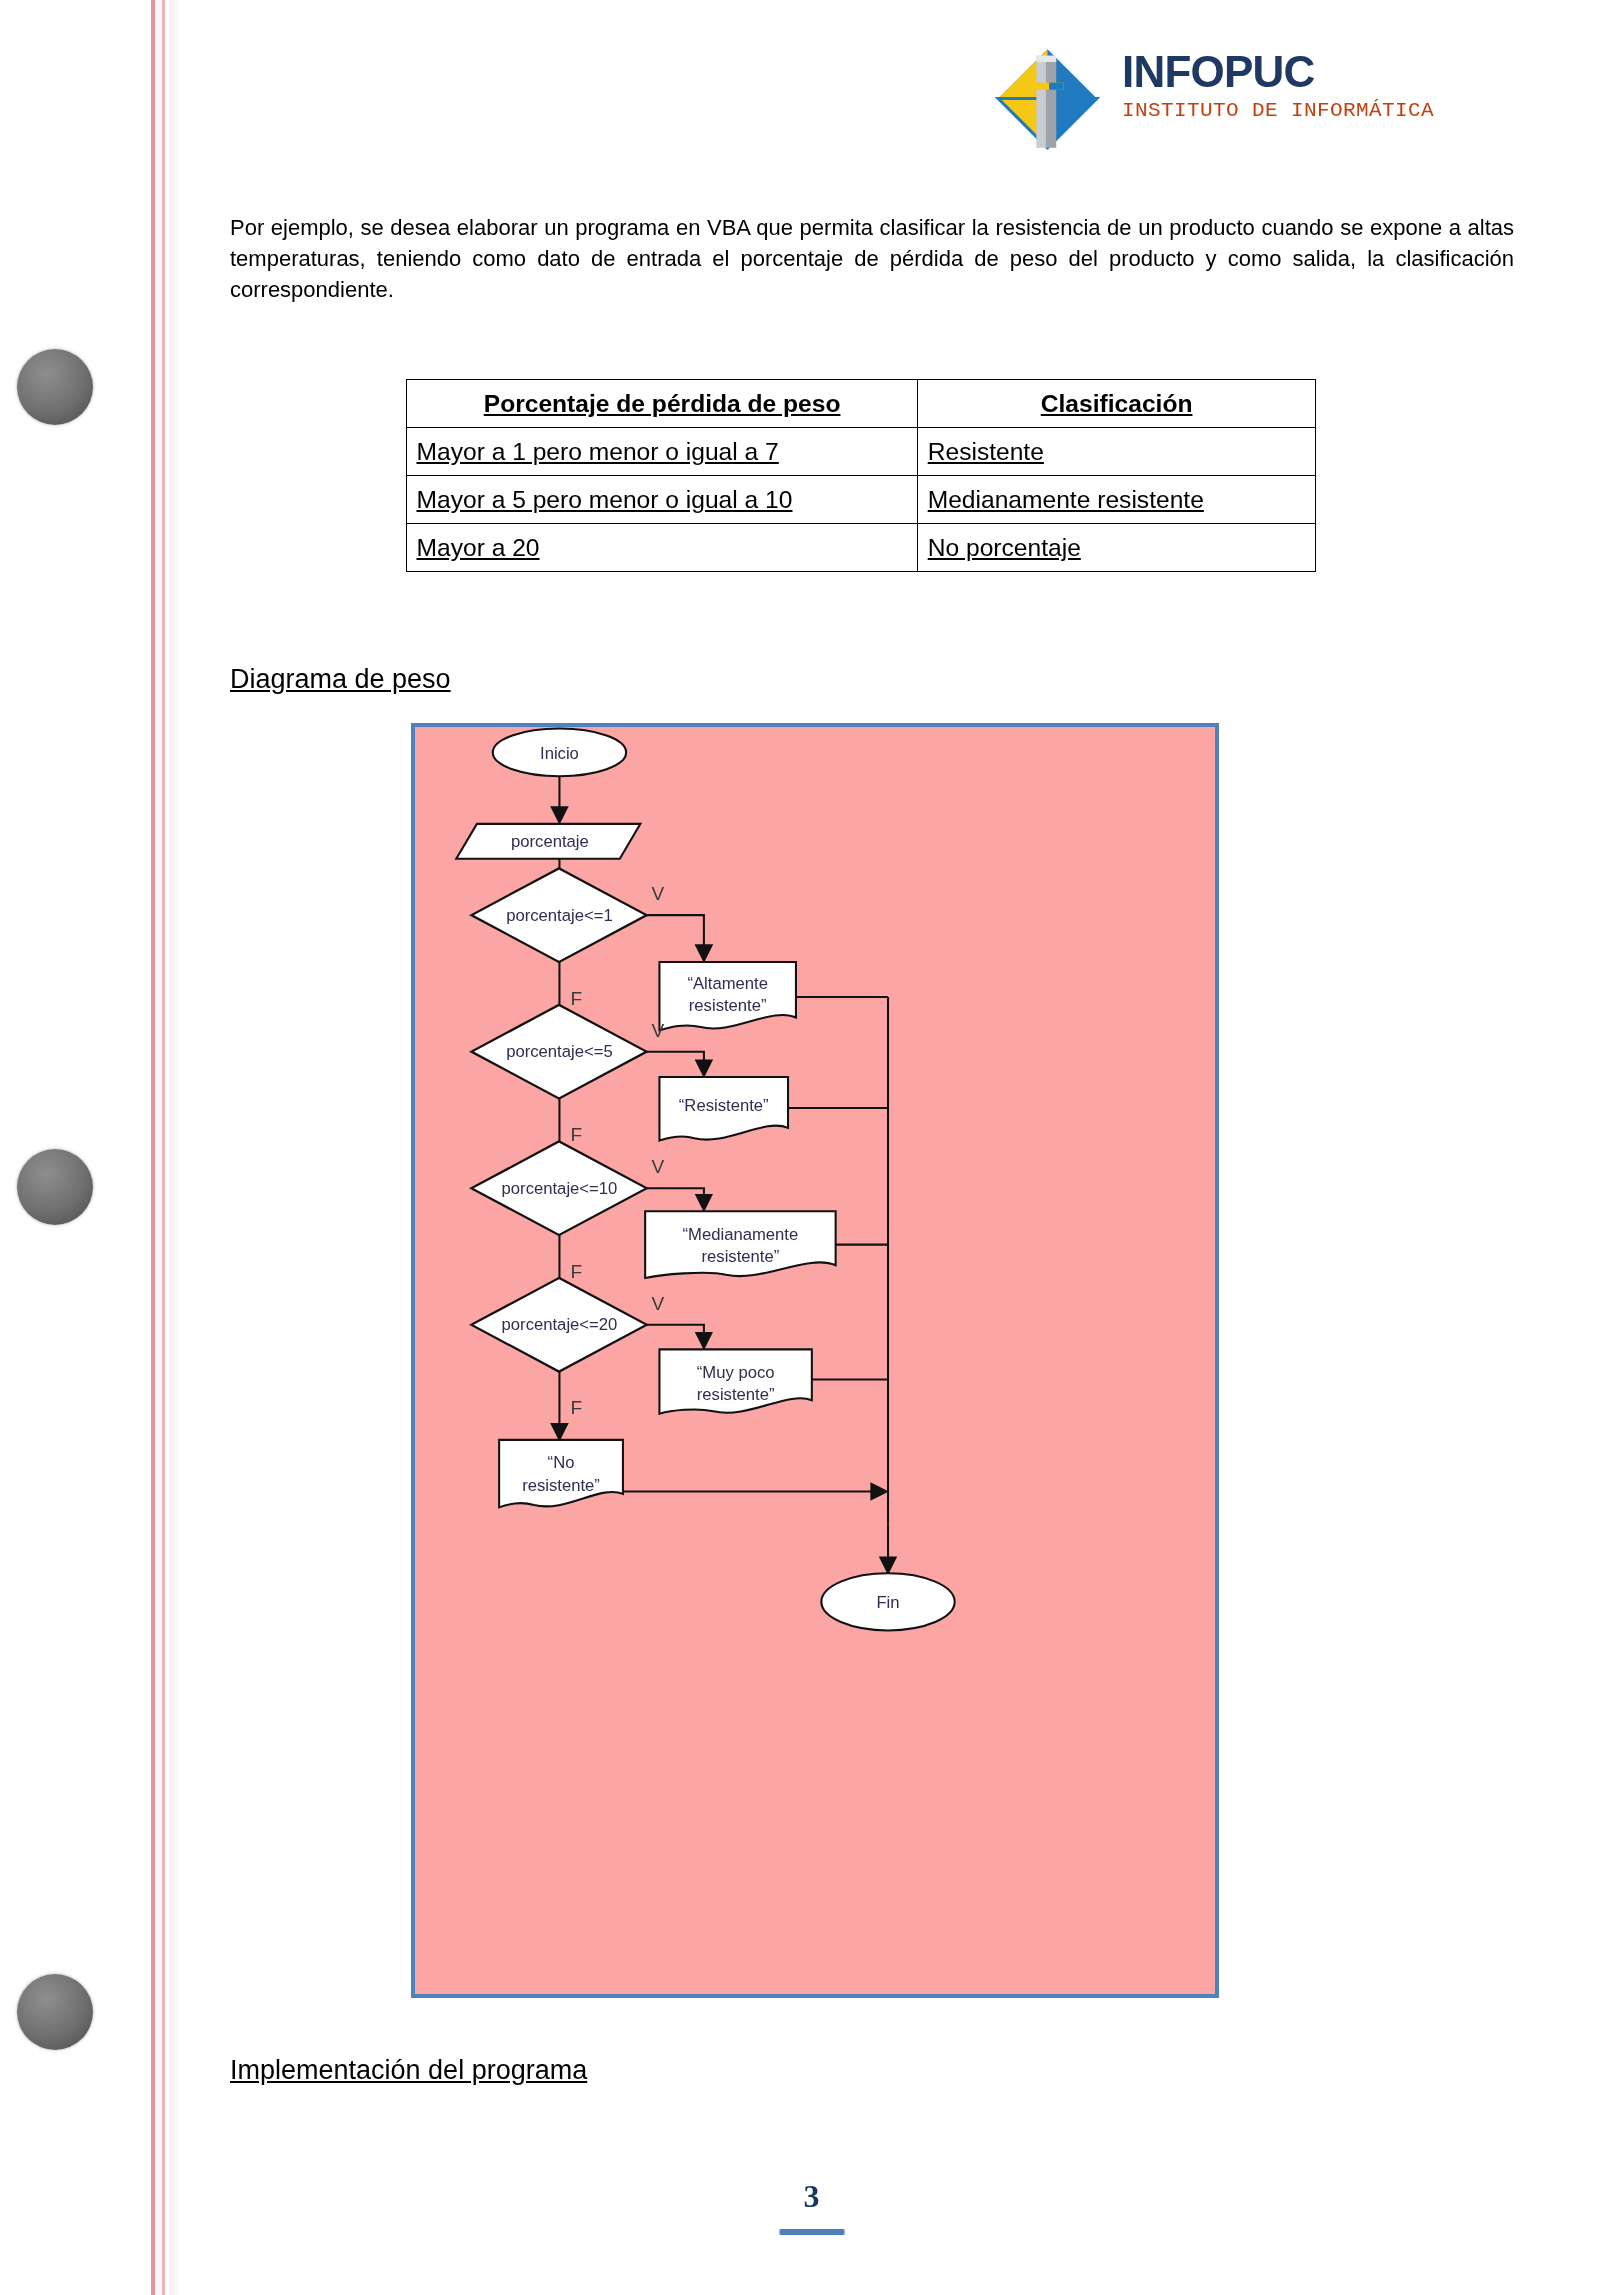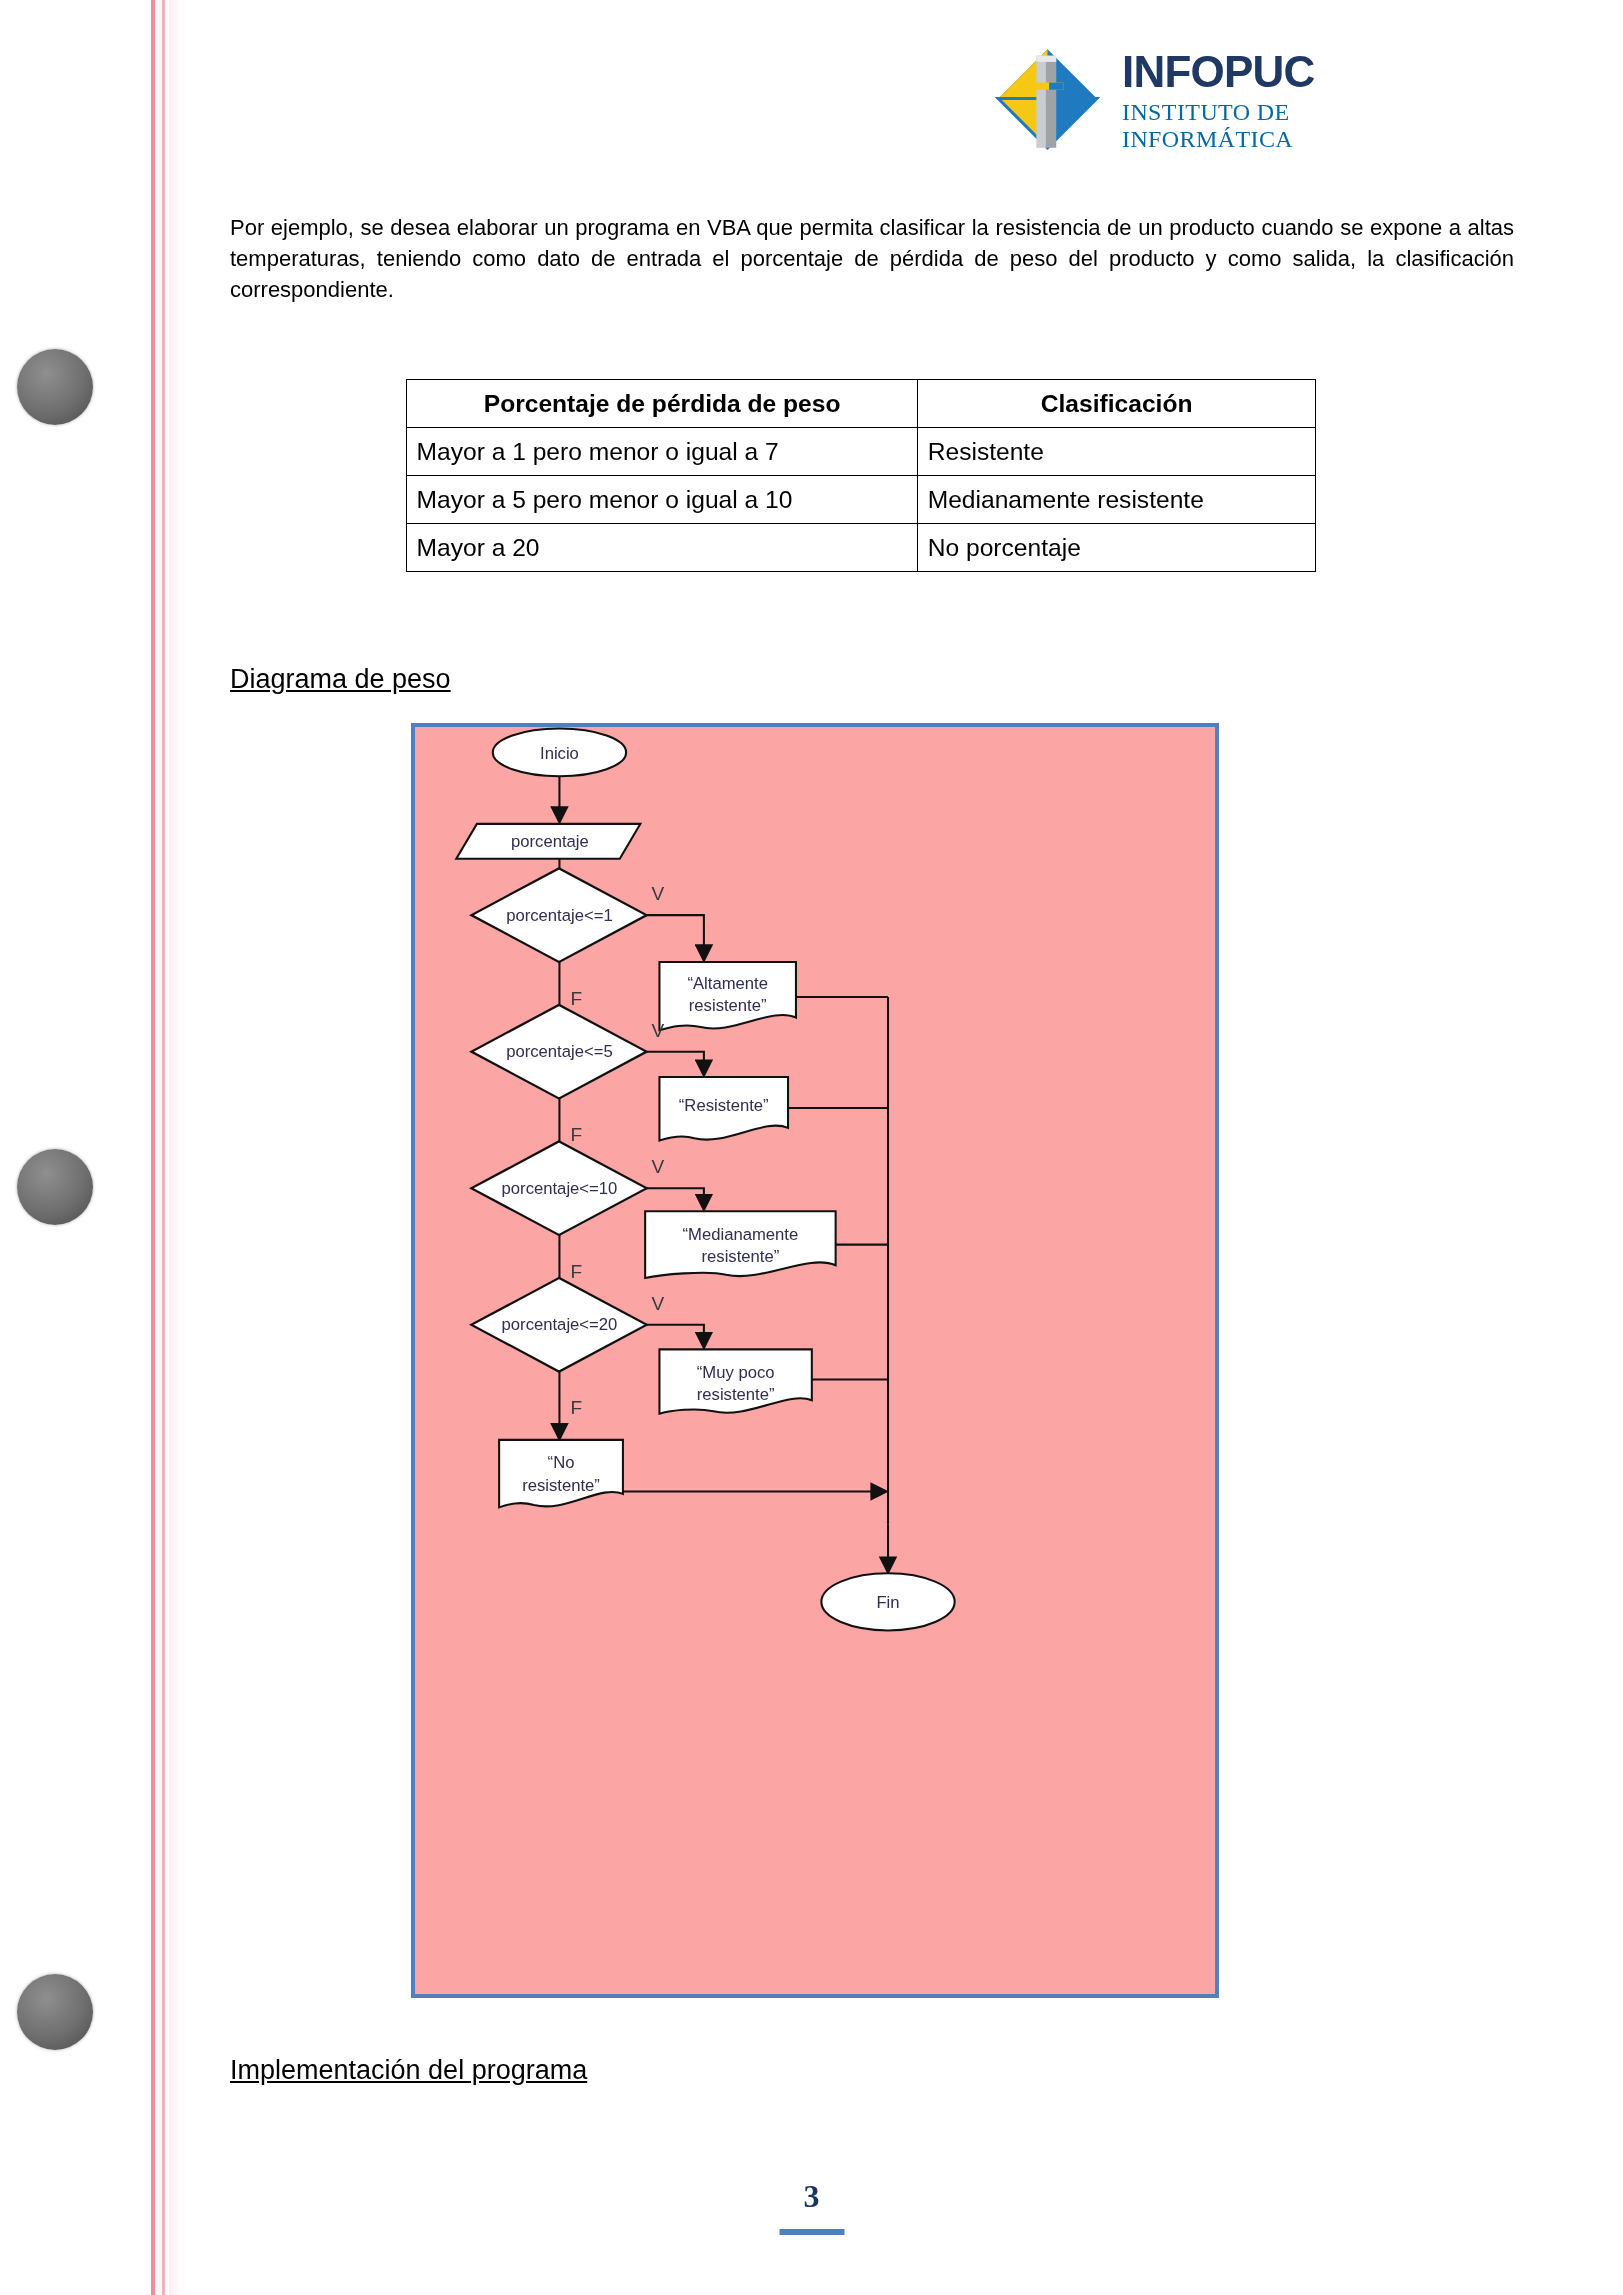--- a/index.html
+++ b/index.html
@@ -67,25 +67,25 @@
   }
   .logo-word {
     font-size: 44px;
     font-weight: bold;
     letter-spacing: -0.8px;
     color: #1f3864;
     line-height: 1;
     font-family: "Liberation Sans", sans-serif;
   }
   .logo-sub {
-    font-size: 24px;
-    color: #0369a1;
+    font-size: 21px;
+    color: #c2410c;
     letter-spacing: 0.4px;
     margin-top: 4.8px;
-    font-family: Liberation Serif, serif;
+    font-family: Liberation Mono, monospace;
   }
 
   
   .para {
     position: absolute;
     left: 230px;
     top: 212px;
     width: 1284px;
     font-size: 22px;
     line-height: 1.42;
@@ -103,20 +103,21 @@
     font-size: 24.6px;
     color: #000000;
   }
   .spec-table td, .spec-table th {
     border: 1.6px solid #000000;
     padding: 5.5px 9.5px;
     height: 36px;
     vertical-align: middle;
     font-weight: normal;
     text-align: left;
+    text-decoration: underline;
   }
   .spec-table thead th {
     font-weight: bold;
     text-align: center;
   }
   .spec-table .col-a { width: 517px; }
   .spec-table .col-b { width: 393px; }
 
   
   .section-heading {

